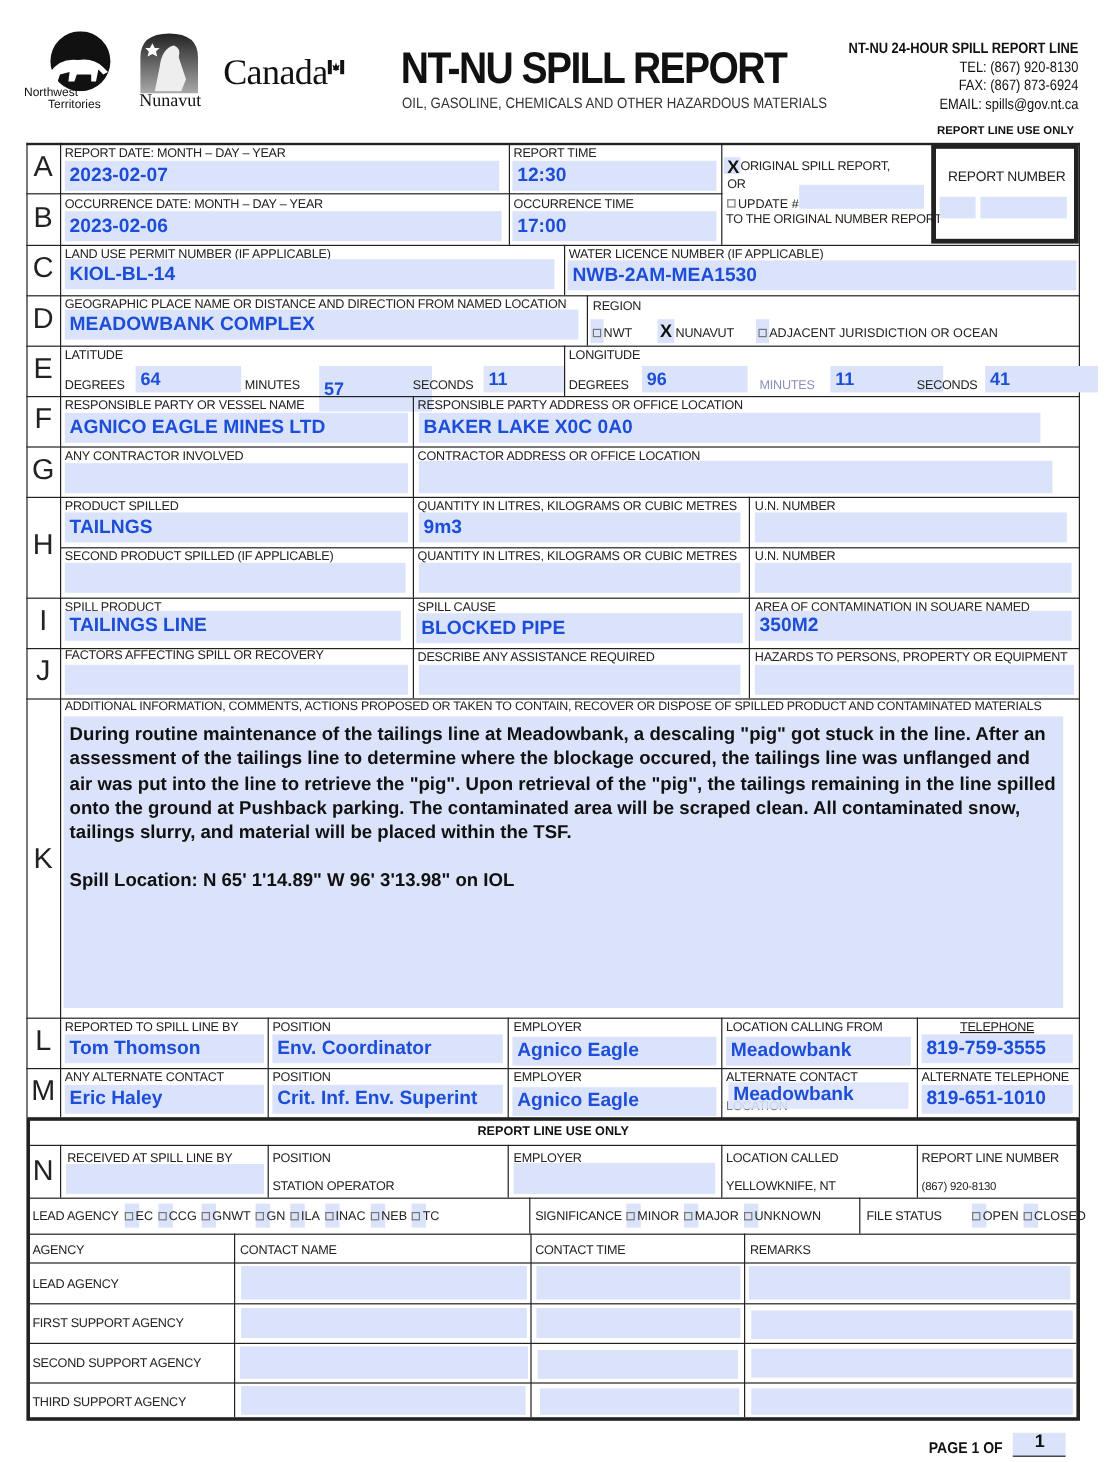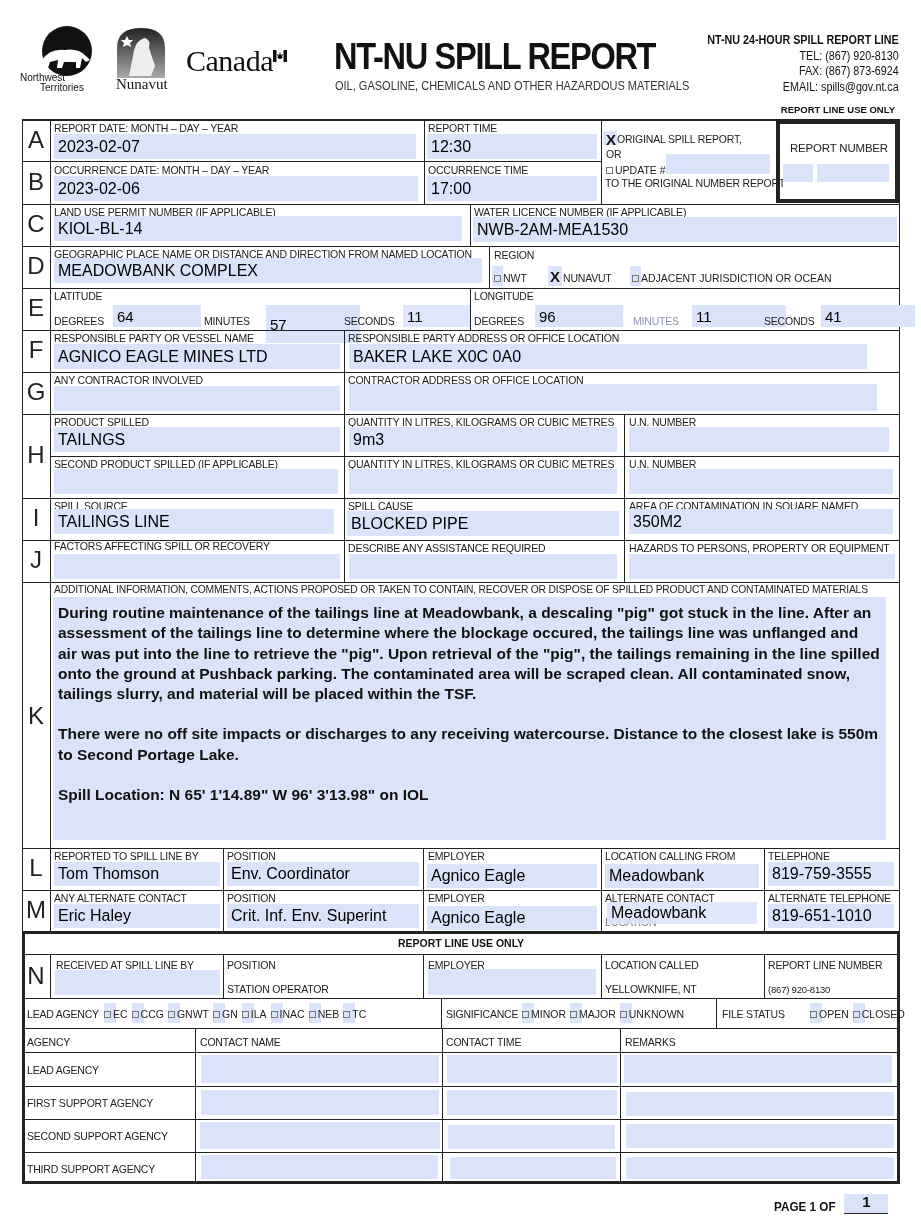--- a/index.html
+++ b/index.html
@@ -1,19 +1,19 @@
 <!DOCTYPE html>
 <html><head>
 <meta charset="utf-8">
 <style>
   * { box-sizing: border-box; margin: 0; padding: 0; }
   body { width: 921px; height: 1218px; background: #fff; position: relative; font-family: "Liberation Sans", sans-serif; color: #111; overflow: hidden; }
   .abs { position: absolute; }
   .lbl { position: absolute; font-family: "Liberation Sans", sans-serif; font-size: 10.5px; color: #222; white-space: nowrap; letter-spacing: -0.2px; }
-  .fld { position: absolute; background: #dbe3fb; font-family: "Liberation Sans", sans-serif; font-weight: normal; font-size: 16px; color: #000000; padding-left: 4px; white-space: nowrap; overflow: hidden; display: flex; align-items: center; }
+  .fld { position: absolute; background: #dbe3fb; font-family: "Liberation Sans", sans-serif; font-weight: bold; font-size: 16px; color: #1d4ed8; padding-left: 4px; white-space: nowrap; overflow: hidden; display: flex; align-items: center; }
   .hl { position: absolute; height: 1px; background: #222; }
   .vl { position: absolute; width: 1px; background: #222; }
   .rowletter { position: absolute; left: 22px; width: 28px; text-align: center; font-size: 24px; color: #222; font-family: "Liberation Sans", sans-serif; }
   .chk { position: absolute; font-size: 10.5px; color: #222; white-space: nowrap; }
   .chk .box { display: inline-block; width: 7px; height: 7px; border: 1px solid #777; margin-right: 2px; vertical-align: 0px; }
   .chkbg { position: absolute; background: #dbe3fb; }
   .xmark { font-weight: bold; font-size: 15px; }
 </style>
 </head>
 <body>
@@ -164,21 +164,21 @@
 <div class="hl" style="left:50px;top:456px;width:850px;"></div>
 <div class="lbl" style="left:54px;top:458px;">SECOND PRODUCT SPILLED (IF APPLICABLE)</div>
 <div class="fld" style="left:54px;top:469px;width:284px;height:25px;"></div>
 <div class="lbl" style="left:348px;top:458px;">QUANTITY IN LITRES, KILOGRAMS OR CUBIC METRES</div>
 <div class="fld" style="left:349px;top:469px;width:268px;height:25px;"></div>
 <div class="lbl" style="left:629px;top:458px;">U.N. NUMBER</div>
 <div class="fld" style="left:629px;top:469px;width:264px;height:25px;"></div>
 
 <div class="hl" style="left:22px;top:498px;width:878px;"></div>
 <div class="rowletter" style="top:504px;">I</div>
-<div class="lbl" style="left:54px;top:500px;">SPILL SOURCE</div>
+<div class="lbl" style="left:54px;top:500px;">SPILL PRODUCT</div>
 <div class="fld" style="left:54px;top:509px;width:280px;height:25px;">TAILINGS LINE</div>
 <div class="vl" style="left:344px;top:498px;height:84px;"></div>
 <div class="lbl" style="left:348px;top:500px;">SPILL CAUSE</div>
 <div class="fld" style="left:347px;top:511px;width:272px;height:25px;">BLOCKED PIPE</div>
 <div class="lbl" style="left:629px;top:500px;">AREA OF CONTAMINATION IN SQUARE NAMED</div>
 <div class="fld" style="left:629px;top:509px;width:264px;height:25px;">350M2</div>
 
 <div class="hl" style="left:22px;top:540px;width:878px;"></div>
 <div class="rowletter" style="top:546px;">J</div>
 <div class="lbl" style="left:54px;top:540px;">FACTORS AFFECTING SPILL OR RECOVERY</div>
@@ -186,39 +186,38 @@
 <div class="lbl" style="left:348px;top:542px;">DESCRIBE ANY ASSISTANCE REQUIRED</div>
 <div class="fld" style="left:349px;top:554px;width:268px;height:25px;"></div>
 <div class="lbl" style="left:629px;top:542px;">HAZARDS TO PERSONS, PROPERTY OR EQUIPMENT</div>
 <div class="fld" style="left:629px;top:554px;width:266px;height:25px;"></div>
 
 <div class="hl" style="left:22px;top:582px;width:878px;"></div>
 <div class="rowletter" style="top:702px;">K</div>
 <div class="lbl" style="left:54px;top:584px;font-size:10.3px;">ADDITIONAL INFORMATION, COMMENTS, ACTIONS PROPOSED OR TAKEN TO CONTAIN, RECOVER OR DISPOSE OF SPILLED PRODUCT AND CONTAMINATED MATERIALS</div>
 <div class="abs" style="left:53px;top:597px;width:833px;height:243px;background:#dbe3fb;padding:6px 5px;font-weight:bold;font-size:15.5px;line-height:20.3px;color:#111;">
   <p style="margin-bottom:20px;">During routine maintenance of the tailings line at Meadowbank, a descaling "pig" got stuck in the line.  After an assessment of the tailings line to determine where the blockage occured, the tailings line was unflanged and air was put into the line to retrieve the "pig".  Upon retrieval of the "pig", the tailings remaining in the line spilled onto the ground at Pushback parking.  The contaminated area will be scraped clean.  All contaminated snow, tailings slurry, and material will be placed within the TSF.</p>
-  <p style="margin-bottom:20px;">There were no off site impacts or discharges to any receiving watercourse.  Distance to the closest lake is 550m to Second Portage Lake.</p>
   <p>Spill Location: N 65' 1'14.89"  W 96' 3'13.98" on IOL</p>
 </div>
 
 <div class="hl" style="left:22px;top:848px;width:878px;"></div>
 <div class="rowletter" style="top:854px;">L</div>
 <div class="lbl" style="left:54px;top:850px;">REPORTED TO SPILL LINE BY</div>
 <div class="fld" style="left:54px;top:862px;width:166px;height:24px;">Tom Thomson</div>
 <div class="vl" style="left:223px;top:848px;height:84px;"></div>
 <div class="lbl" style="left:227px;top:850px;">POSITION</div>
 <div class="fld" style="left:227px;top:862px;width:192px;height:24px;">Env. Coordinator</div>
 <div class="vl" style="left:423px;top:848px;height:84px;"></div>
 <div class="lbl" style="left:428px;top:850px;">EMPLOYER</div>
 <div class="fld" style="left:427px;top:864px;width:170px;height:24px;">Agnico Eagle</div>
 <div class="vl" style="left:601px;top:848px;height:84px;"></div>
 <div class="lbl" style="left:605px;top:850px;">LOCATION CALLING FROM</div>
 <div class="fld" style="left:605px;top:864px;width:154px;height:24px;">Meadowbank</div>
 <div class="vl" style="left:764px;top:848px;height:84px;"></div>
-<div class="lbl" style="left:768px;top:850px;">TELEPHONE</div>
+<div class="lbl" style="left:800px;top:850px;text-decoration:underline;">TELEPHONE</div>
 <div class="fld" style="left:768px;top:862px;width:126px;height:24px;">819-759-3555</div>
 
 <div class="hl" style="left:22px;top:890px;width:878px;"></div>
 <div class="rowletter" style="top:896px;">M</div>
 <div class="lbl" style="left:54px;top:892px;">ANY ALTERNATE CONTACT</div>
 <div class="fld" style="left:54px;top:904px;width:166px;height:24px;">Eric Haley</div>
 <div class="lbl" style="left:227px;top:892px;">POSITION</div>
 <div class="fld" style="left:227px;top:904px;width:192px;height:24px;">Crit. Inf. Env. Superint</div>
 <div class="lbl" style="left:428px;top:892px;">EMPLOYER</div>
 <div class="fld" style="left:427px;top:906px;width:170px;height:24px;">Agnico Eagle</div>

